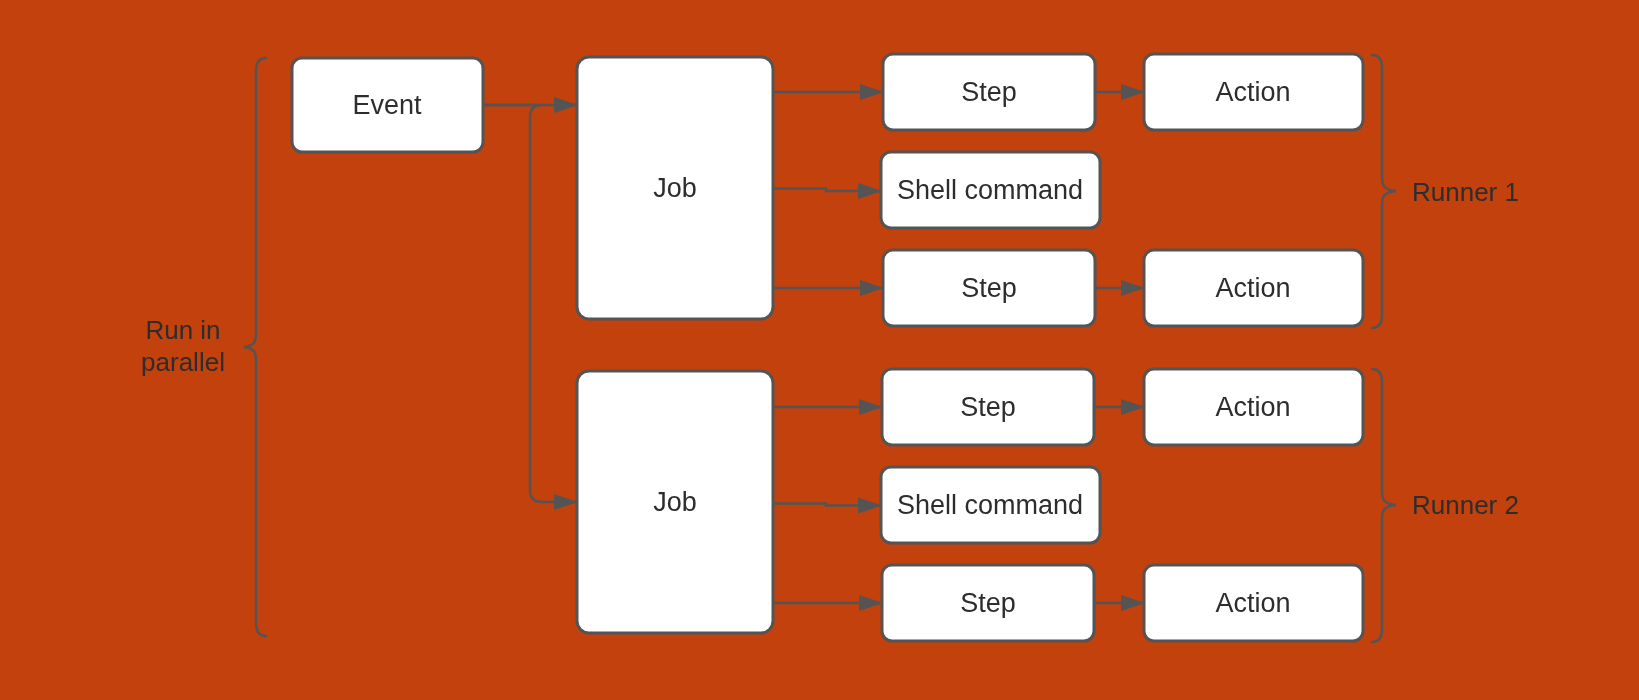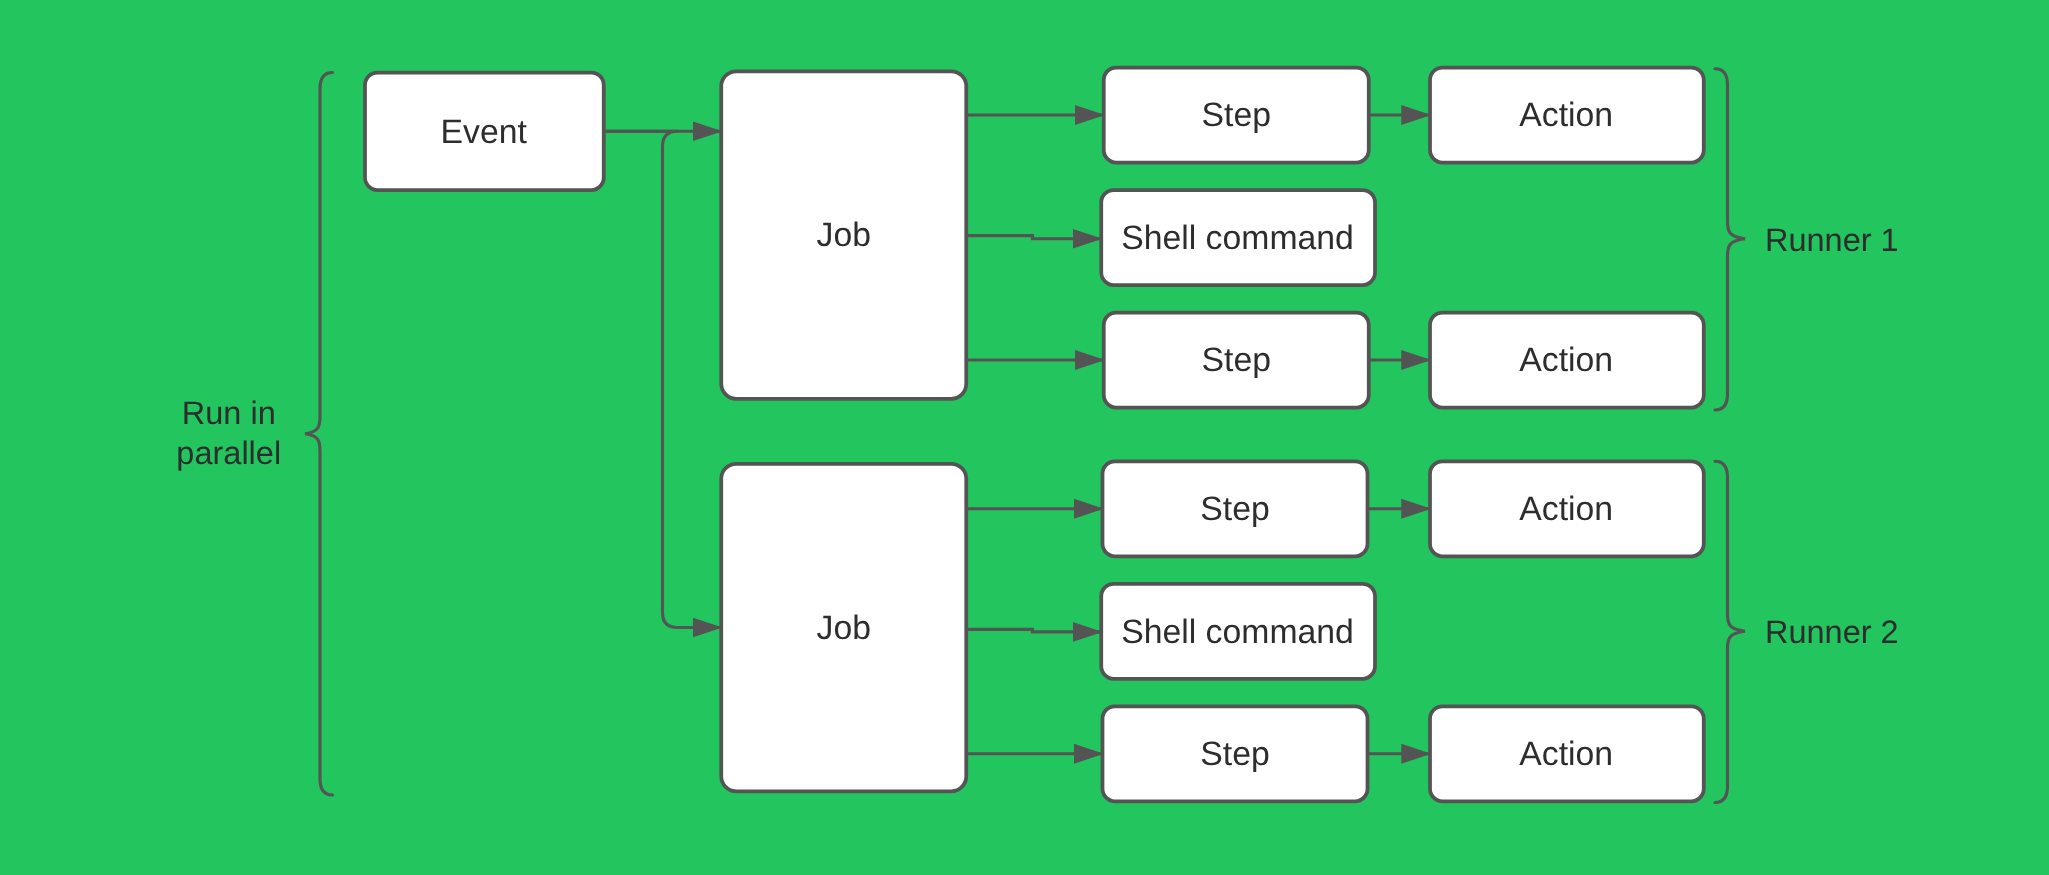--- a/index.html
+++ b/index.html
@@ -5,21 +5,21 @@
   html, body {
     margin: 0;
     padding: 0;
     background: #ffffff;
     font-family: "Liberation Sans", sans-serif;
   }
   .canvas {
     position: relative;
     width: 1639px;
     height: 700px;
-    background: #22c55e;
+    background: #c2410c;
     overflow: hidden;
   }
   svg { display: block; }
   .node-box {
     fill: #ffffff;
     stroke: #545454;
     stroke-width: 3;
   }
   .node-label {
     fill: #2d2d2d;

